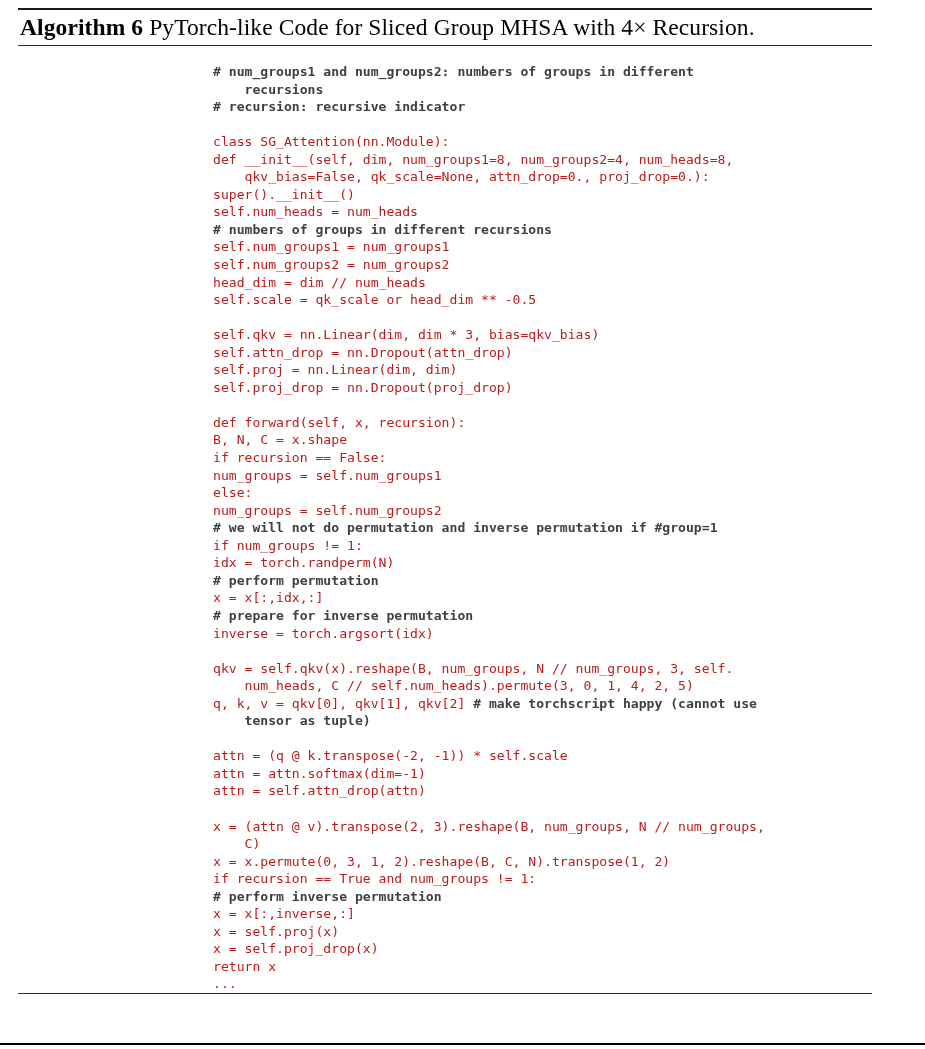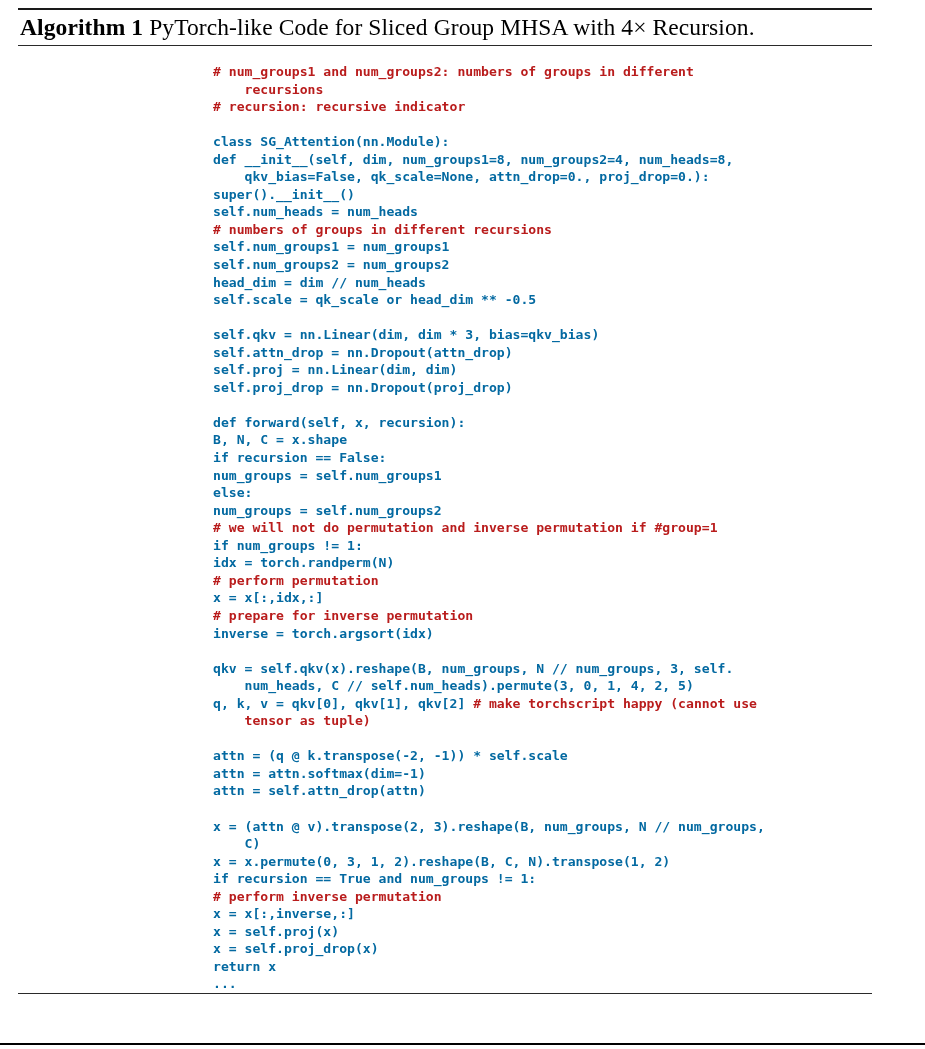--- a/index.html
+++ b/index.html
@@ -63,25 +63,25 @@
     letter-spacing: 0px;
   }
   .code-line {
     white-space: pre;
     min-height: 17.55px;
   }
   .code-line.blank {
     height: 17.55px;
   }
   .tok-code {
-    color: #0369a1;
-    font-weight: bold;
+    color: #b91c1c;
+    font-weight: normal;
   }
   .tok-comment {
-    color: #b91c1c;
+    color: #404040;
     font-weight: bold;
     text-align: right;
   }
 
   
   .page-bottom-rule {
     position: absolute;
     left: 0;
     top: 1043px;
     width: 925px;
@@ -89,21 +89,21 @@
     border-top: 2.2px solid #000000;
   }
 </style>
 </head>
 <body>
 
 <div class="algorithm">
 
   <div class="rule-thick"></div>
 
-  <div class="algo-caption"><span class="algo-label">Algorithm 1</span><span class="algo-title"> PyTorch-like Code for Sliced Group MHSA with 4× Recursion.</span></div>
+  <div class="algo-caption"><span class="algo-label">Algorithm 6</span><span class="algo-title"> PyTorch-like Code for Sliced Group MHSA with 4× Recursion.</span></div>
 
   <div class="rule-thin"></div>
 
   <div class="code-block" id="code-block"><div class="code-line"><span class="tok-comment"># num_groups1 and num_groups2: numbers of groups in different</span></div><div class="code-line"><span class="tok-comment">    recursions</span></div><div class="code-line"><span class="tok-comment"># recursion: recursive indicator</span></div><div class="code-line blank">​</div><div class="code-line"><span class="tok-code">class SG_Attention(nn.Module):</span></div><div class="code-line"><span class="tok-code">def __init__(self, dim, num_groups1=8, num_groups2=4, num_heads=8,</span></div><div class="code-line"><span class="tok-code">    qkv_bias=False, qk_scale=None, attn_drop=0., proj_drop=0.):</span></div><div class="code-line"><span class="tok-code">super().__init__()</span></div><div class="code-line"><span class="tok-code">self.num_heads = num_heads</span></div><div class="code-line"><span class="tok-comment"># numbers of groups in different recursions</span></div><div class="code-line"><span class="tok-code">self.num_groups1 = num_groups1</span></div><div class="code-line"><span class="tok-code">self.num_groups2 = num_groups2</span></div><div class="code-line"><span class="tok-code">head_dim = dim // num_heads</span></div><div class="code-line"><span class="tok-code">self.scale = qk_scale or head_dim ** -0.5</span></div><div class="code-line blank">​</div><div class="code-line"><span class="tok-code">self.qkv = nn.Linear(dim, dim * 3, bias=qkv_bias)</span></div><div class="code-line"><span class="tok-code">self.attn_drop = nn.Dropout(attn_drop)</span></div><div class="code-line"><span class="tok-code">self.proj = nn.Linear(dim, dim)</span></div><div class="code-line"><span class="tok-code">self.proj_drop = nn.Dropout(proj_drop)</span></div><div class="code-line blank">​</div><div class="code-line"><span class="tok-code">def forward(self, x, recursion):</span></div><div class="code-line"><span class="tok-code">B, N, C = x.shape</span></div><div class="code-line"><span class="tok-code">if recursion == False:</span></div><div class="code-line"><span class="tok-code">num_groups = self.num_groups1</span></div><div class="code-line"><span class="tok-code">else:</span></div><div class="code-line"><span class="tok-code">num_groups = self.num_groups2</span></div><div class="code-line"><span class="tok-comment"># we will not do permutation and inverse permutation if #group=1</span></div><div class="code-line"><span class="tok-code">if num_groups != 1:</span></div><div class="code-line"><span class="tok-code">idx = torch.randperm(N)</span></div><div class="code-line"><span class="tok-comment"># perform permutation</span></div><div class="code-line"><span class="tok-code">x = x[:,idx,:]</span></div><div class="code-line"><span class="tok-comment"># prepare for inverse permutation</span></div><div class="code-line"><span class="tok-code">inverse = torch.argsort(idx)</span></div><div class="code-line blank">​</div><div class="code-line"><span class="tok-code">qkv = self.qkv(x).reshape(B, num_groups, N // num_groups, 3, self.</span></div><div class="code-line"><span class="tok-code">    num_heads, C // self.num_heads).permute(3, 0, 1, 4, 2, 5)</span></div><div class="code-line"><span class="tok-code">q, k, v = qkv[0], qkv[1], qkv[2] </span><span class="tok-comment"># make torchscript happy (cannot use</span></div><div class="code-line"><span class="tok-comment">    tensor as tuple)</span></div><div class="code-line blank">​</div><div class="code-line"><span class="tok-code">attn = (q @ k.transpose(-2, -1)) * self.scale</span></div><div class="code-line"><span class="tok-code">attn = attn.softmax(dim=-1)</span></div><div class="code-line"><span class="tok-code">attn = self.attn_drop(attn)</span></div><div class="code-line blank">​</div><div class="code-line"><span class="tok-code">x = (attn @ v).transpose(2, 3).reshape(B, num_groups, N // num_groups,</span></div><div class="code-line"><span class="tok-code">    C)</span></div><div class="code-line"><span class="tok-code">x = x.permute(0, 3, 1, 2).reshape(B, C, N).transpose(1, 2)</span></div><div class="code-line"><span class="tok-code">if recursion == True and num_groups != 1:</span></div><div class="code-line"><span class="tok-comment"># perform inverse permutation</span></div><div class="code-line"><span class="tok-code">x = x[:,inverse,:]</span></div><div class="code-line"><span class="tok-code">x = self.proj(x)</span></div><div class="code-line"><span class="tok-code">x = self.proj_drop(x)</span></div><div class="code-line"><span class="tok-code">return x</span></div><div class="code-line"><span class="tok-code">...</span></div></div>
 
   <div class="rule-thin"></div>
 
 </div>
 
 <div class="page-bottom-rule"></div>

